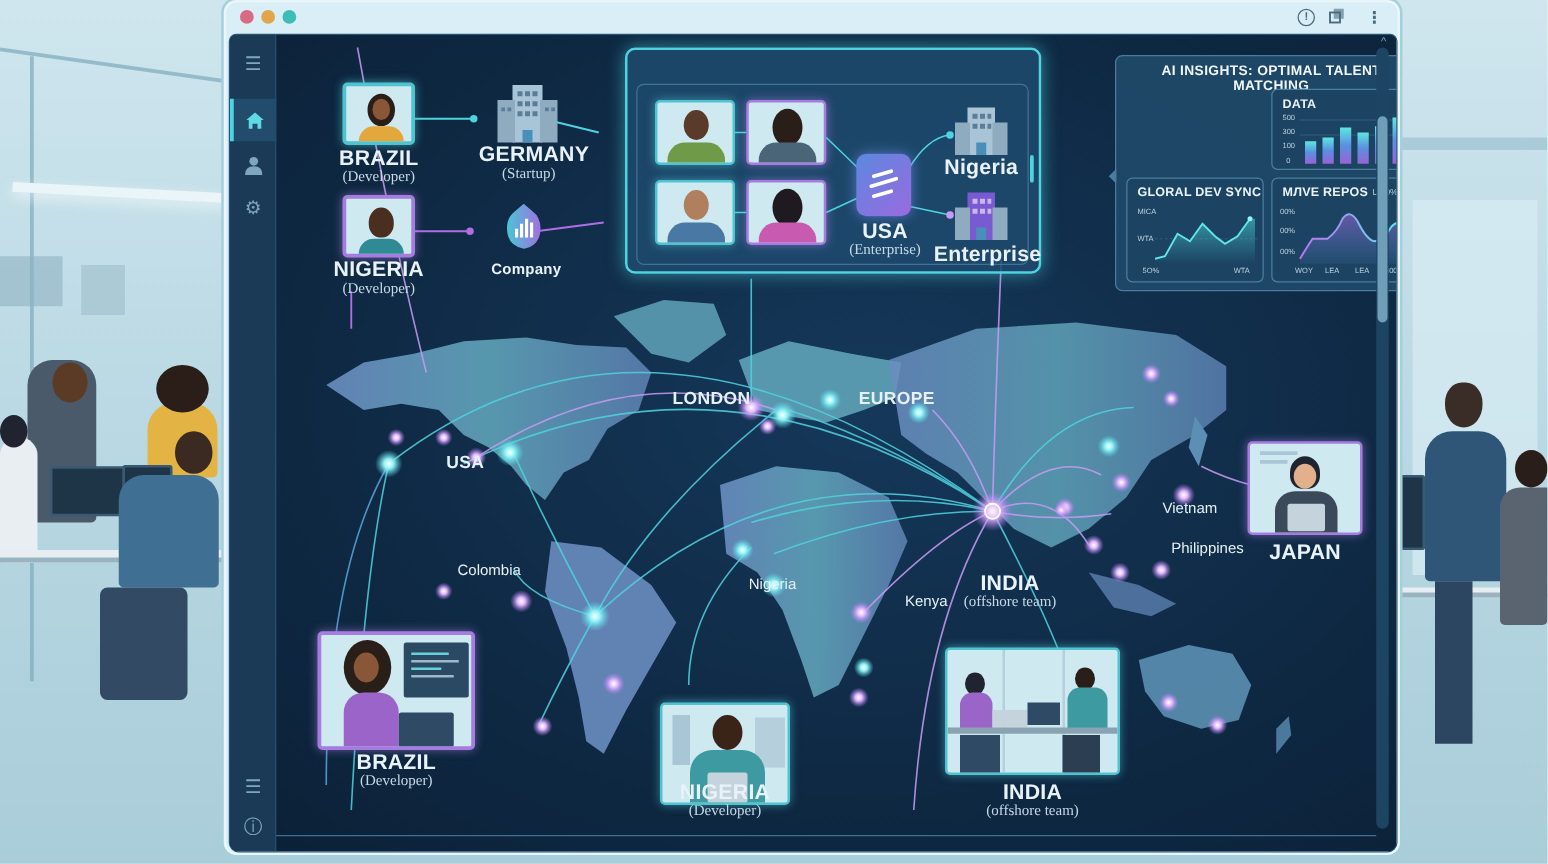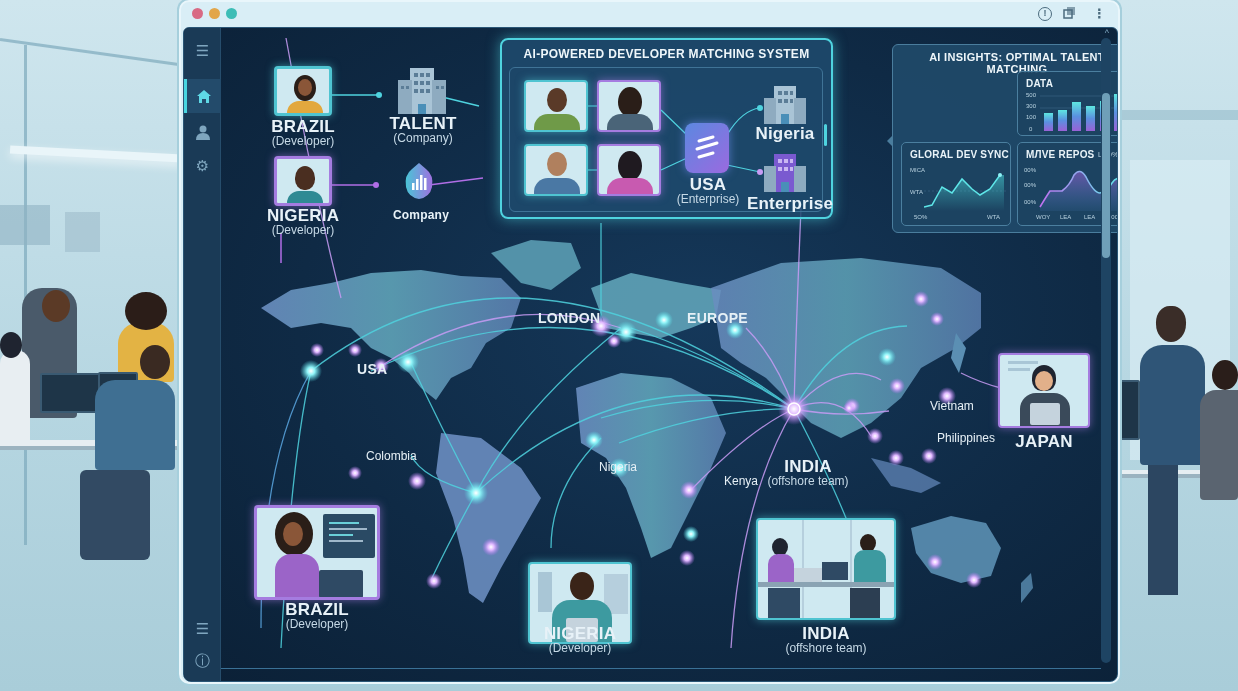--- a/index.html
+++ b/index.html
@@ -52,21 +52,21 @@
 
   
   .node-card {
     position: absolute; border-radius: 4px; background: #cfe9f1;
     overflow: hidden;
   }
   .node-card.teal { border: 3px solid #4fc4d1; box-shadow: 0 0 8px rgba(79,196,209,.6); }
   .node-card.purple { border: 3px solid #a57ce0; box-shadow: 0 0 8px rgba(165,124,224,.6); }
   .node-label { position: absolute; text-align: center; color: #e8f2f8; font-size: 12px; line-height: 14px; }
   .node-label b { display: block; font-weight: 700; font-size: 17px; letter-spacing: .2px; }
-  .node-label span { display: block; color: #c6d9e6; }
+  .node-label span { display: block; color: #c6d9e6; font-family: Liberation Serif, serif; }
 
   .map-label { position: absolute; color: #e6f0f6; font-size: 12px; }
   .map-label.big { font-weight: 700; font-size: 14px; letter-spacing: .3px; }
 
   .panel {
     position: absolute; border: 2px solid #4fd3df; border-radius: 8px;
     background: rgba(31,75,110,.85); box-shadow: 0 0 14px rgba(79,211,223,.55);
   }
   .panel-title { color: #eef6fa; font-weight: 700; font-size: 12px; letter-spacing: .3px; text-align: center; }
 
@@ -308,22 +308,22 @@
               <rect x="30" y="23" width="4" height="4"></rect>
               <rect x="5" y="20" width="3" height="3"></rect>
               <rect x="10" y="20" width="3" height="3"></rect>
               <rect x="40" y="20" width="3" height="3"></rect>
               <rect x="45" y="20" width="3" height="3"></rect>
             </g>
             <rect x="22" y="38" width="8" height="10" fill="#4a8fb8"></rect>
           </svg>
       </div>
       <div class="node-label" style="left:162px;top:89px;width:80px;">
-        <b>TALENT</b>
-          <span>(Company)</span>
+        <b>GERMANY</b>
+          <span>(Startup)</span>
       </div>
 
       <div class="node-card purple" style="left:53px;top:128px;width:58px;height:50px;">
         <div style="position:absolute;left:18px;top:7px;width:20px;height:24px;background:#4a2e20;border-radius:50% 50% 45% 45%;"></div>
         <div style="position:absolute;left:10px;top:32px;width:36px;height:16px;background:#2f8a94;border-radius:12px 12px 0 0;"></div>
       </div>
       <div class="node-label" style="left:42px;top:181px;width:80px;">
         <b>NIGERIA</b>
           <span>(Developer)</span>
       </div>
@@ -343,21 +343,20 @@
               <rect x="16" y="12" width="2.5" height="15"></rect>
               <rect x="20" y="15" width="2.5" height="12"></rect>
             </g>
           </svg>
       </div>
       <div class="node-label" style="left:160px;top:180px;width:80px;">
         <b style="font-size:12px">Company</b>
       </div>
 
       <div class="panel" style="left:279px;top:10px;width:333px;height:181px;">
-        <div class="panel-title" style="margin-top:7px;">AI-POWERED DEVELOPER MATCHING SYSTEM</div>
         <div style="position:absolute;left:7px;top:27px;width:314px;height:145px;border:1px solid #3f7396;border-radius:6px;"></div>
         <div class="node-card teal" style="left:22px;top:40px;width:64px;height:52px;border-width:2px;">
           <div style="position:absolute;left:21px;top:6px;width:20px;height:24px;background:#5a3a28;border-radius:50%;"></div>
           <div style="position:absolute;left:8px;top:32px;width:46px;height:18px;background:#6f9a48;border-radius:14px 14px 0 0;"></div>
         </div>
         <div class="node-card purple" style="left:95px;top:40px;width:64px;height:52px;border-width:2px;">
           <div style="position:absolute;left:19px;top:5px;width:24px;height:30px;background:#2a1e18;border-radius:50%;"></div>
           <div style="position:absolute;left:8px;top:32px;width:46px;height:18px;background:#4a6478;border-radius:14px 14px 0 0;"></div>
         </div>
         <div class="node-card teal" style="left:22px;top:104px;width:64px;height:52px;border-width:2px;">

